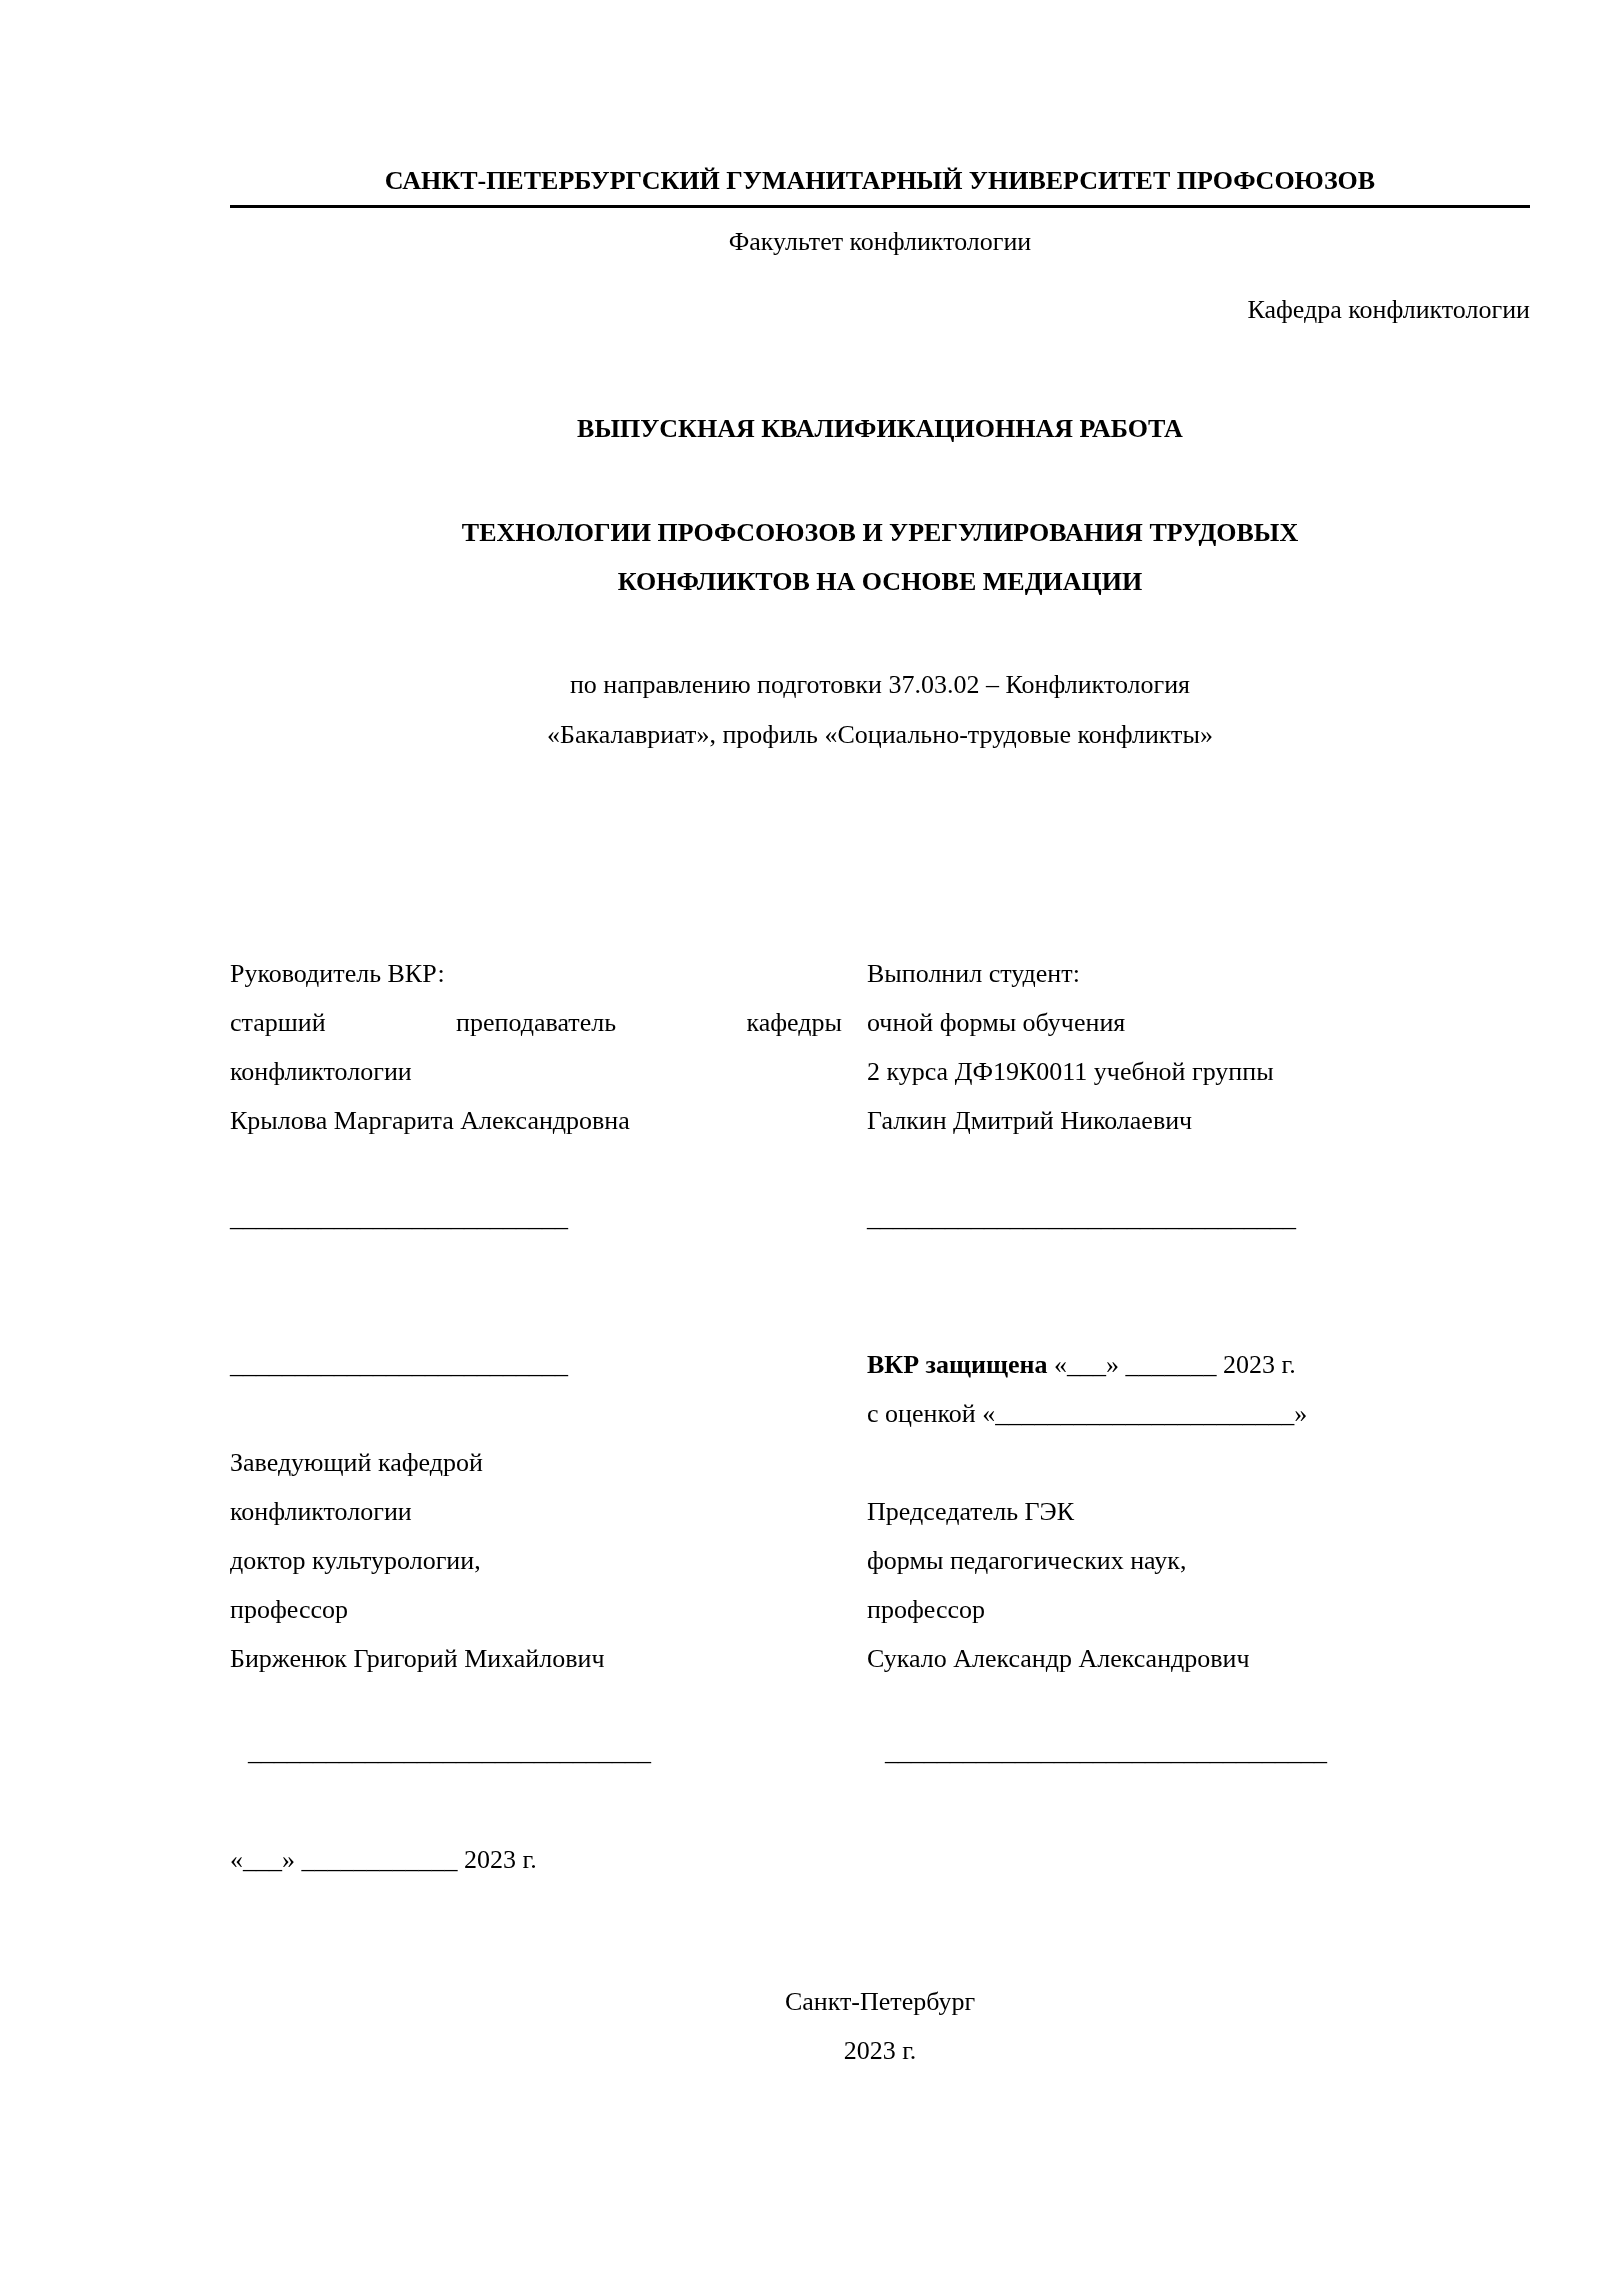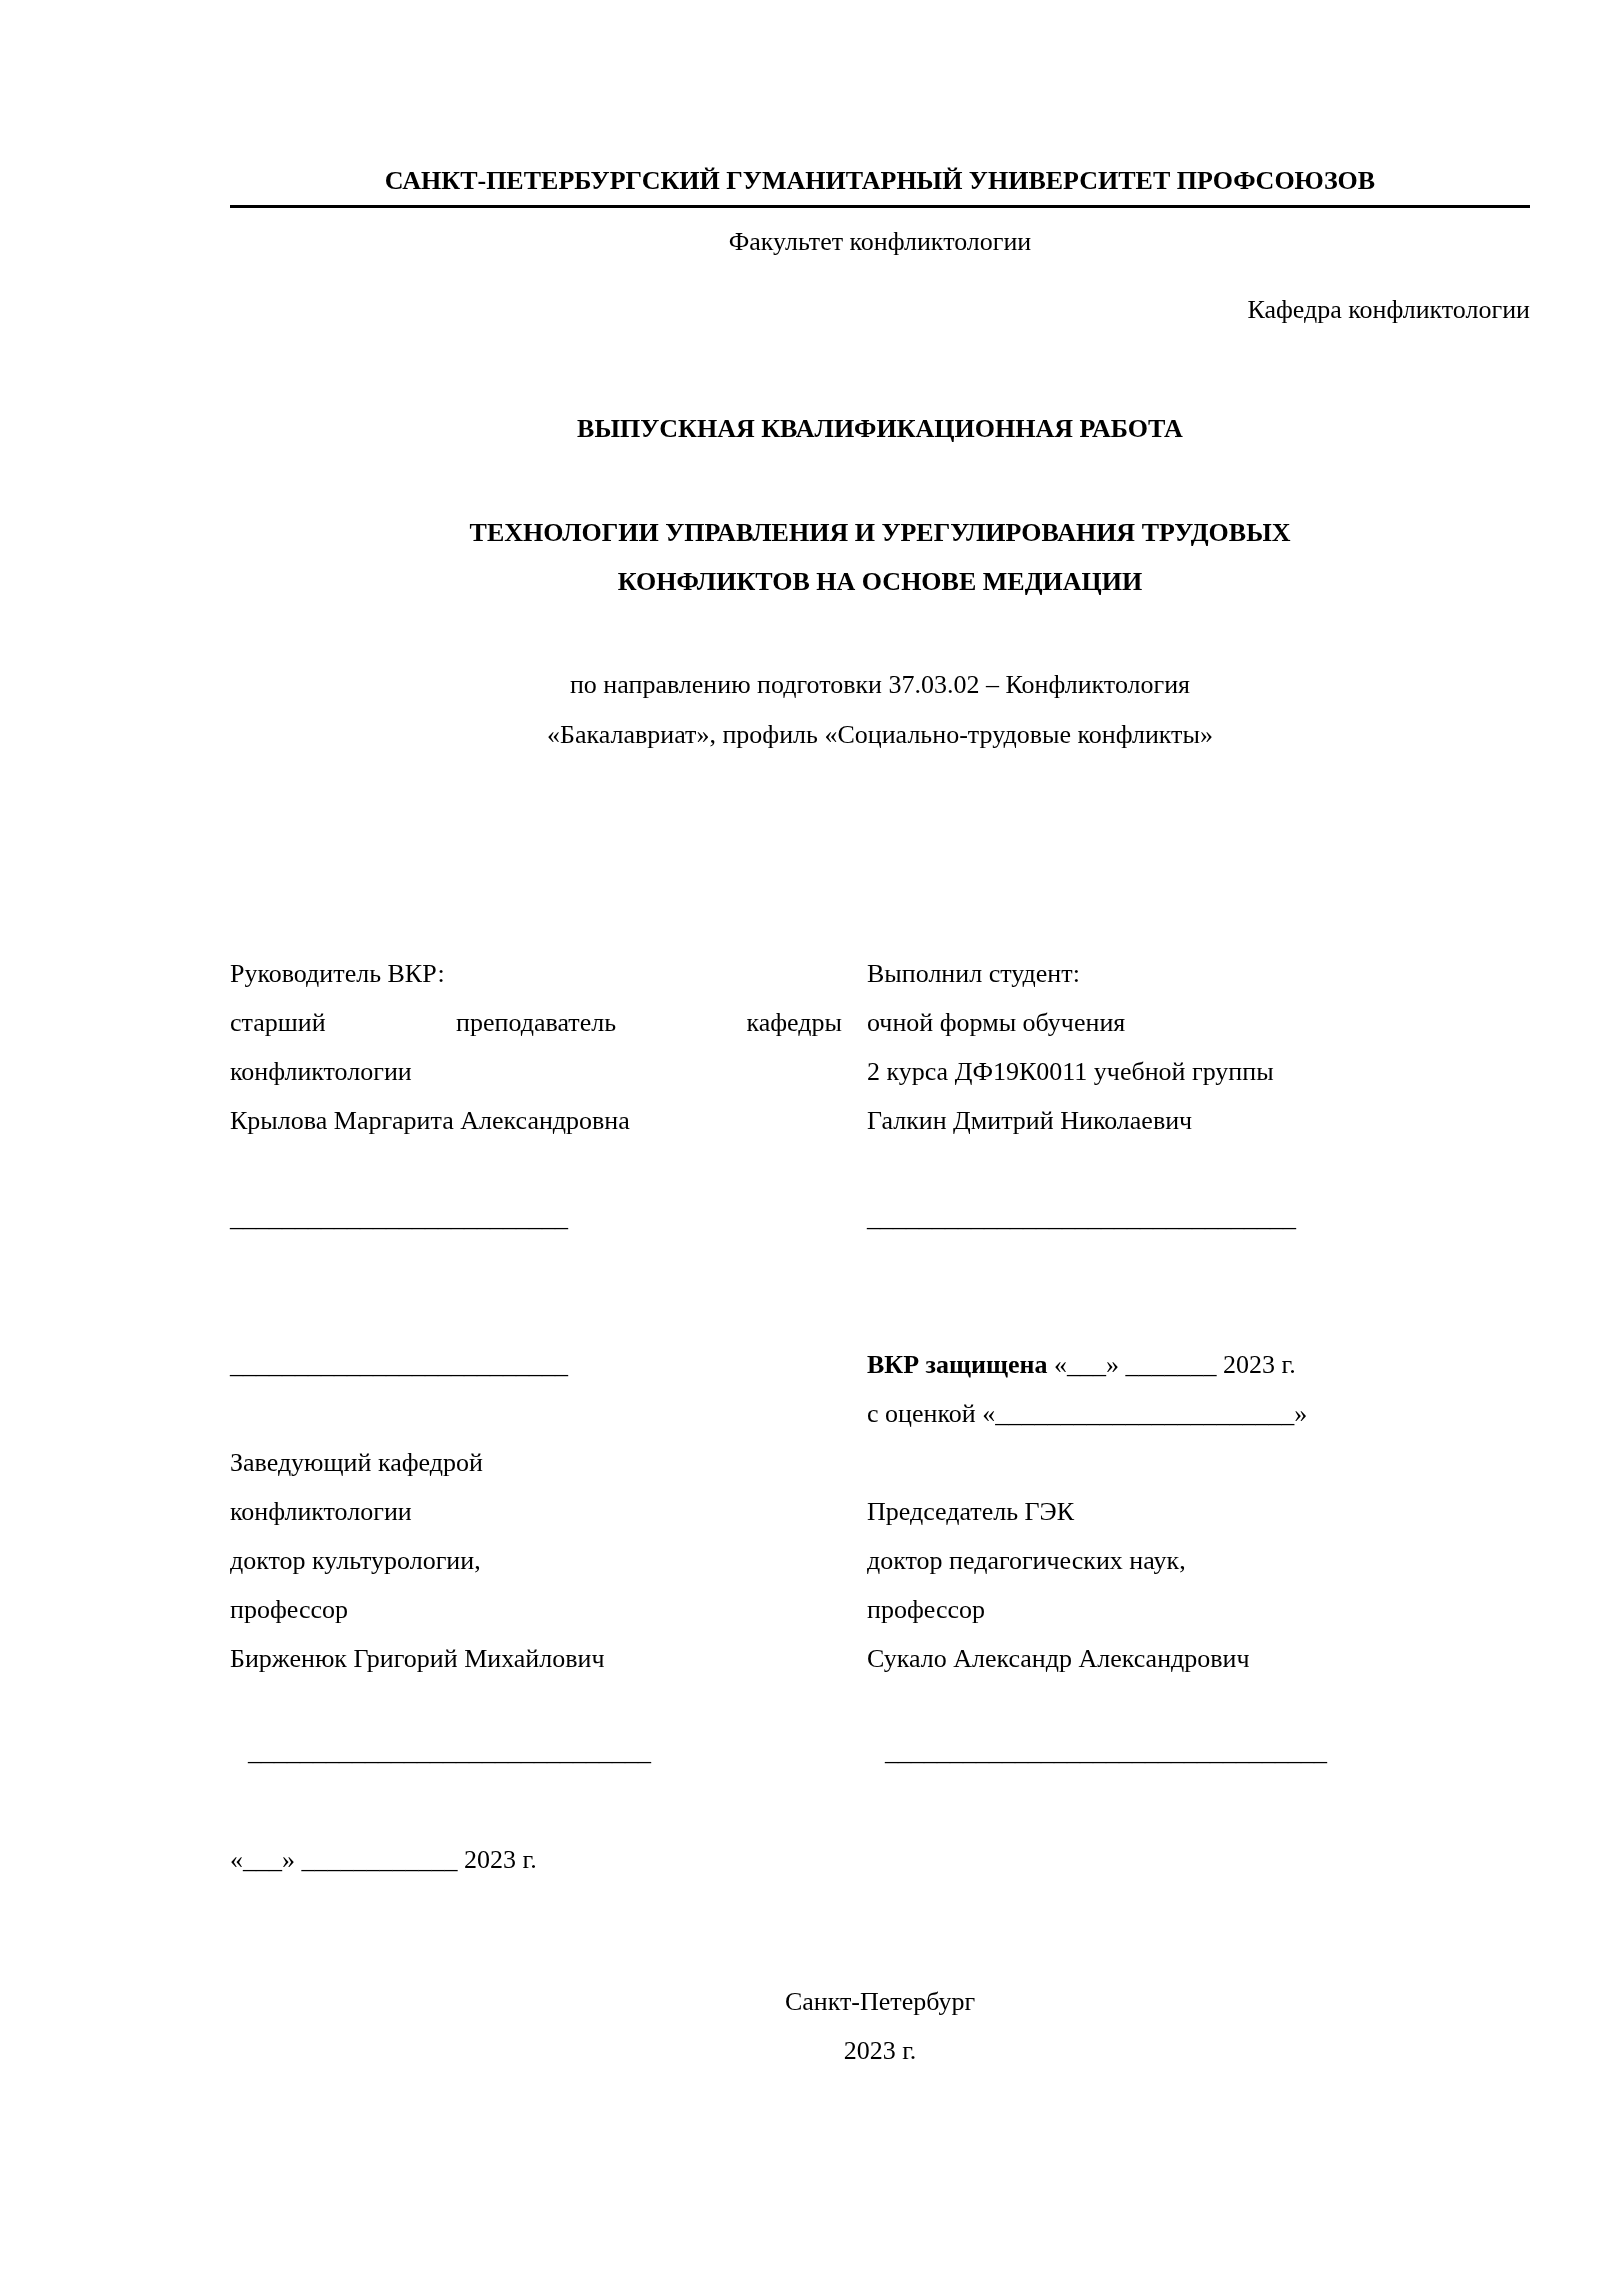--- a/index.html
+++ b/index.html
@@ -46,21 +46,21 @@
 <div class="page">
 
   <div id="hdr" class="abs center bold">САНКТ-ПЕТЕРБУРГСКИЙ ГУМАНИТАРНЫЙ УНИВЕРСИТЕТ ПРОФСОЮЗОВ</div>
 
   <div id="faculty" class="abs center">Факультет конфликтологии</div>
 
   <div id="dept" class="abs right">Кафедра конфликтологии</div>
 
   <div id="worktype" class="abs center bold">ВЫПУСКНАЯ КВАЛИФИКАЦИОННАЯ РАБОТА</div>
 
-  <div id="title1" class="abs center bold">ТЕХНОЛОГИИ УПРАВЛЕНИЯ И УРЕГУЛИРОВАНИЯ ТРУДОВЫХ</div>
+  <div id="title1" class="abs center bold">ТЕХНОЛОГИИ ПРОФСОЮЗОВ И УРЕГУЛИРОВАНИЯ ТРУДОВЫХ</div>
   <div id="title2" class="abs center bold">КОНФЛИКТОВ НА ОСНОВЕ МЕДИАЦИИ</div>
 
   <div id="prog1" class="abs center">по направлению подготовки 37.03.02 – Конфликтология</div>
   <div id="prog2" class="abs center">«Бакалавриат», профиль «Социально-трудовые конфликты»</div>
 
   <div id="cols1" class="abs row">
     <div class="colL">
       <div>Руководитель ВКР:</div>
       <div class="just">старший преподаватель кафедры</div>
       <div>конфликтологии</div>
@@ -87,21 +87,21 @@
       <div>конфликтологии</div>
       <div>доктор культурологии,</div>
       <div>профессор</div>
       <div>Бирженюк Григорий Михайлович</div>
     </div>
     <div class="colR">
       <div><span class="bold">ВКР защищена</span><span class="lbl-gap">«___» _______ 2023 г.</span></div>
       <div>с оценкой «_______________________»</div>
       <div class="blank"></div>
       <div>Председатель ГЭК</div>
-      <div>доктор педагогических наук,</div>
+      <div>формы педагогических наук,</div>
       <div>профессор</div>
       <div>Сукало Александр Александрович</div>
     </div>
   </div>
 
   <div id="sigrow3" class="abs row">
     <div class="colL">_______________________________</div>
     <div class="colR">__________________________________</div>
   </div>
 

